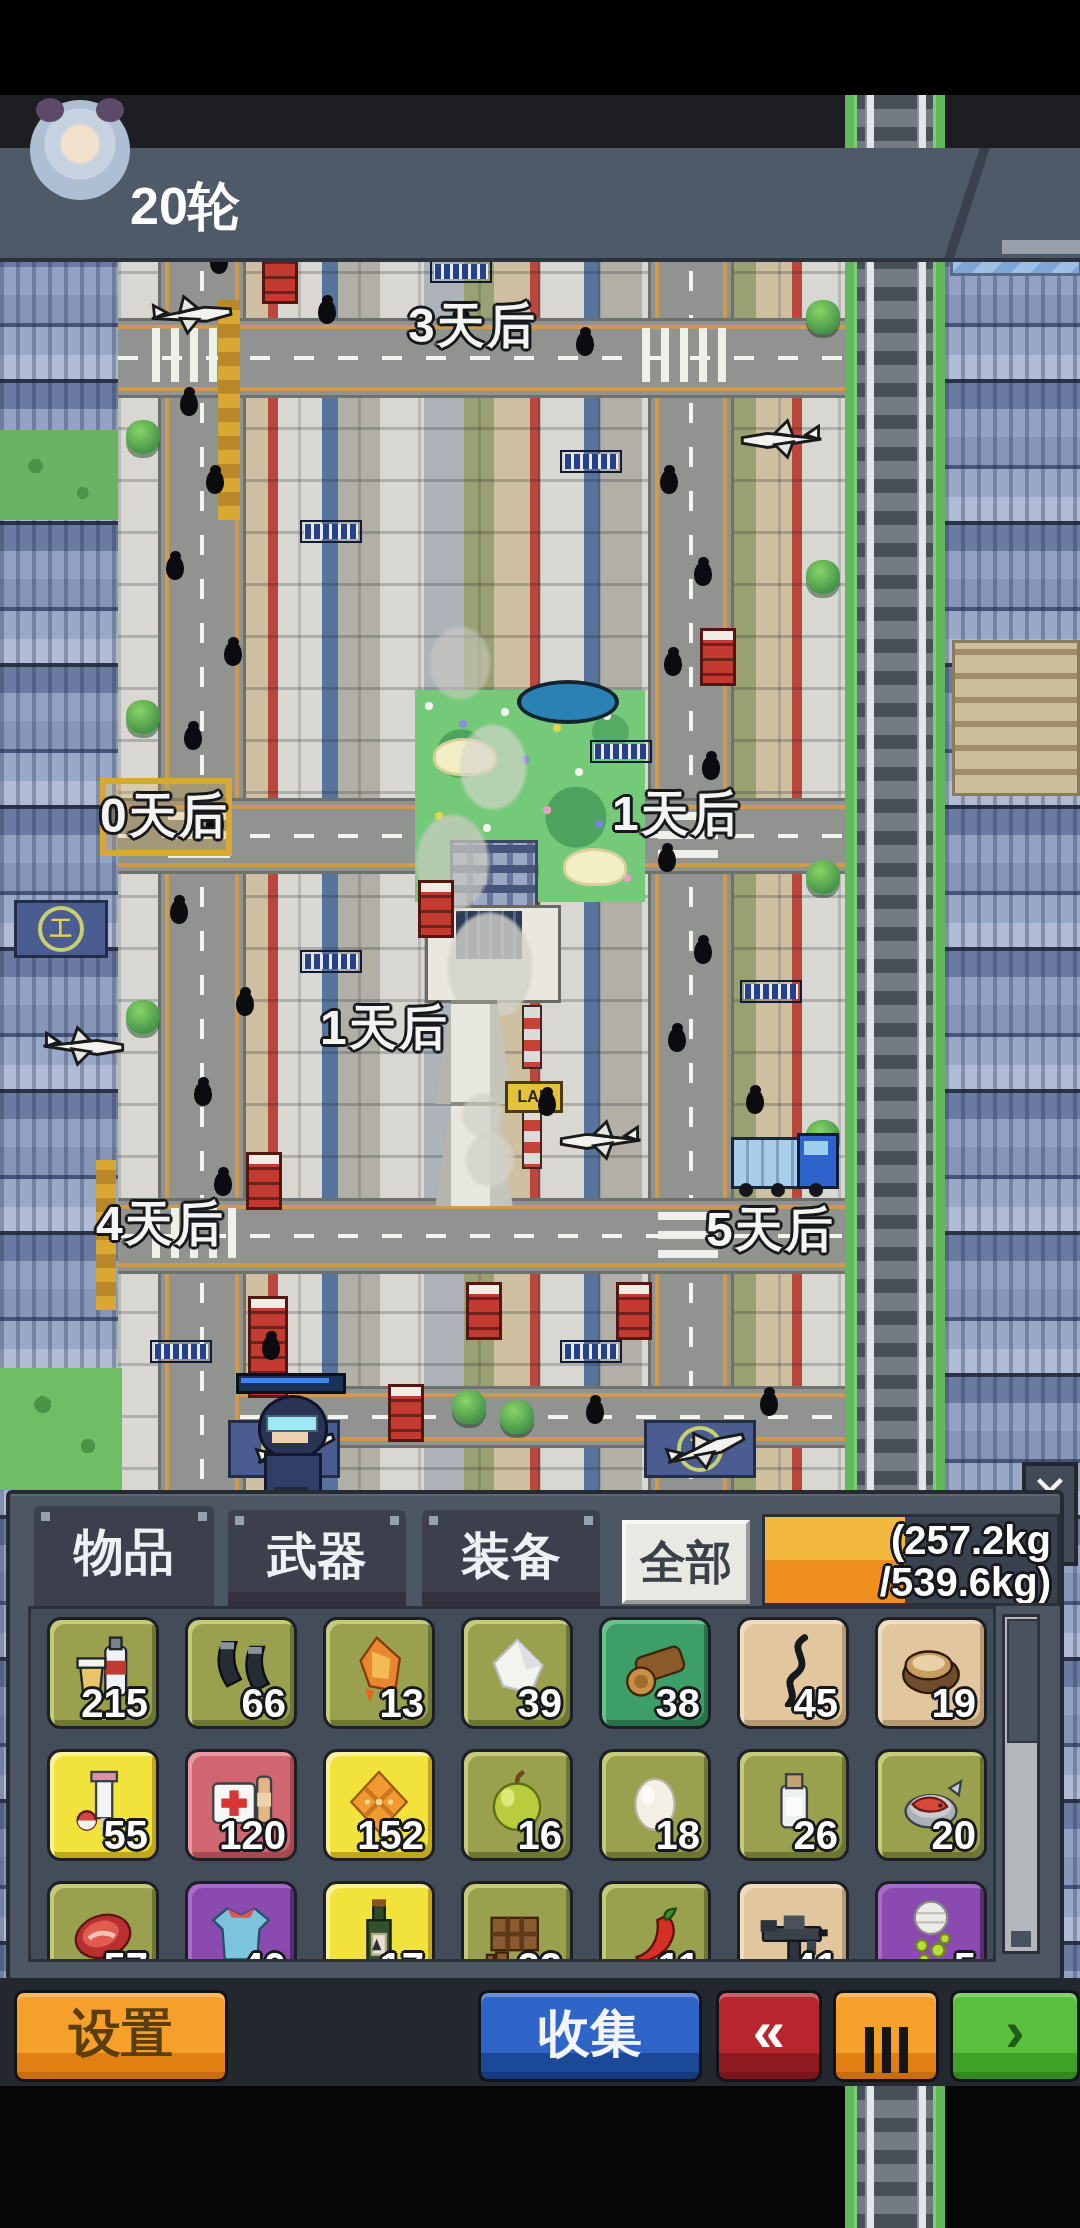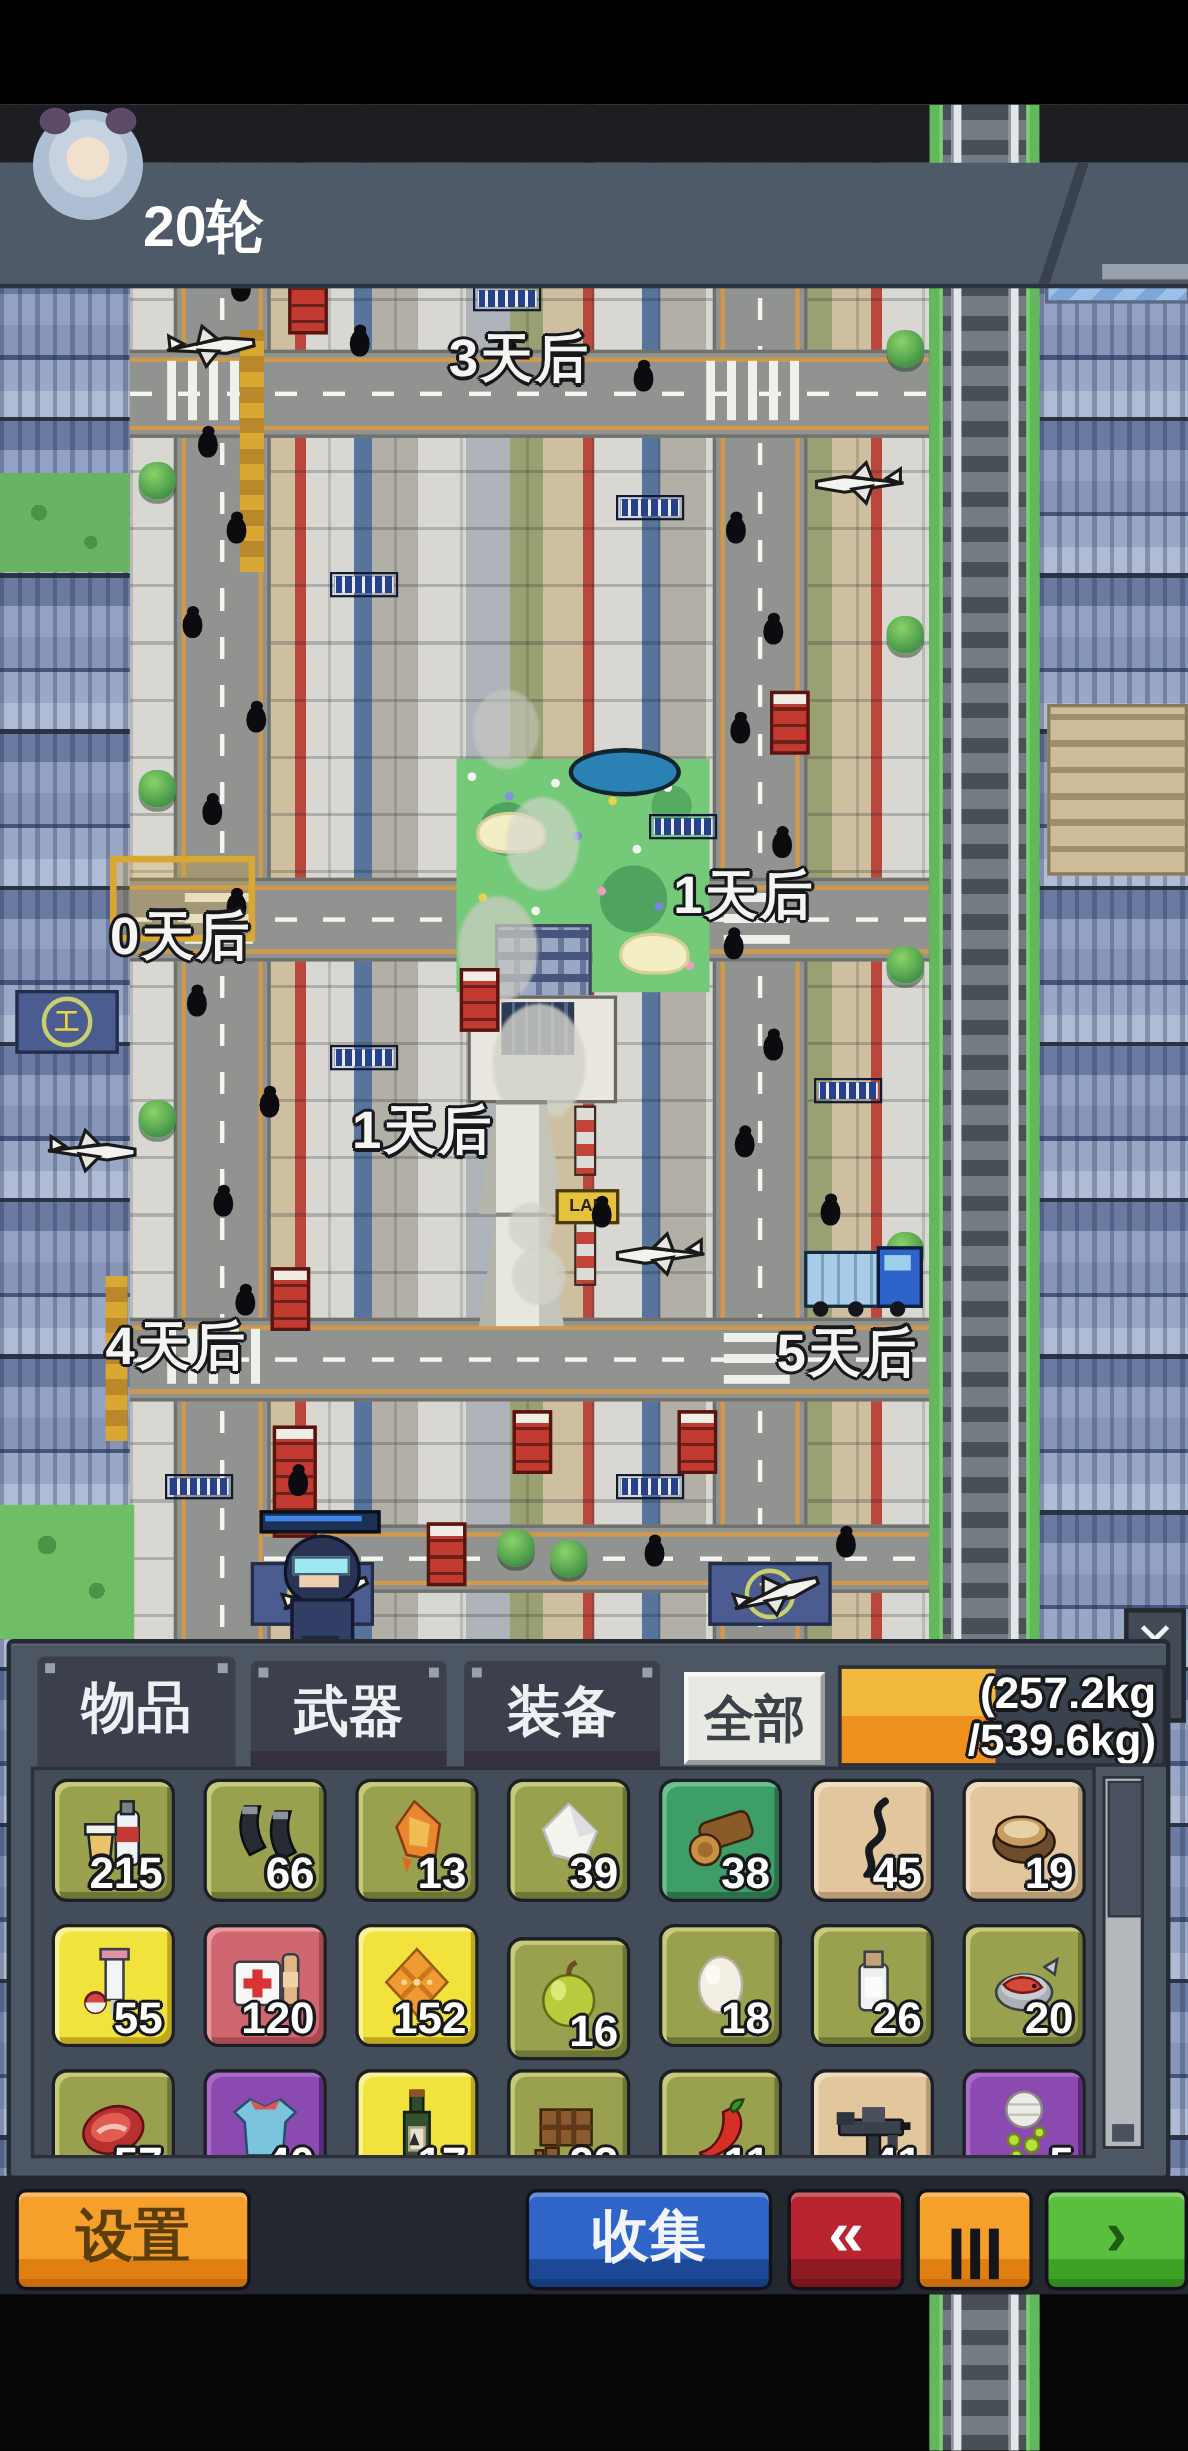--- a/index.html
+++ b/index.html
@@ -372,21 +372,21 @@
           <i></i>
         </span>
       <span class="hood"></span>
         <span class="face"></span>
         <span class="visor"></span>
       <span class="torso"></span>
         <span class="legs"></span>
     </div>
 
     <div class="mlabel ol" style="left:408px;top:199px">3天后</div>
-    <div class="mlabel ol" style="left:100px;top:724px">0天后</div>
+    <div class="mlabel ol" style="left:100px;top:689px">0天后</div>
     <div class="mlabel ol" style="left:612px;top:687px">1天后</div>
     <div class="mlabel ol" style="left:320px;top:901px">1天后</div>
     <div class="mlabel ol" style="left:96px;top:1097px">4天后</div>
     <div class="mlabel ol" style="left:706px;top:1103px">5天后</div>
   </div>
 
   <div class="bar-black"></div>
   <div class="band" style="left:0;width:845px"></div>
   <div class="band" style="left:945px;width:135px"></div>
   <div class="slate">
@@ -495,21 +495,21 @@
       <div class="slot s-yellow" style="left:292px;top:140px">
         <span class="sic"><svg viewBox="0 0 32 32">
               <path d="M16 3l12 13-12 13L4 16z" fill="#ef9b32" stroke="#9a5a14"></path>
               <path d="M10 10l12 12M10 22L22 10" stroke="#c9761e" stroke-width="2"></path>
               <circle cx="16" cy="16" r="1.4" fill="#f8d890"></circle>
               <circle cx="11" cy="16" r="1.1" fill="#f8d890"></circle>
               <circle cx="21" cy="16" r="1.1" fill="#f8d890"></circle>
             </svg></span>
         <b class="cnt ol">152</b>
       </div>
-      <div class="slot s-olive" style="left:430px;top:152px">
+      <div class="slot s-olive" style="left:430px;top:140px">
         <span class="sic"><svg viewBox="0 0 32 32">
               <circle cx="16" cy="18" r="10" fill="#b9cc3e" stroke="#5c6e14"></circle>
               <path d="M16 8c0-3 1-4 3-5" stroke="#6e4a1c" stroke-width="2" fill="none"></path>
               <ellipse cx="12" cy="14" rx="3" ry="4" fill="#dce87a"></ellipse>
             </svg></span>
         <b class="cnt ol">16</b>
       </div>
       <div class="slot s-olive" style="left:568px;top:140px">
         <span class="sic"><svg viewBox="0 0 32 32">
               <ellipse cx="16" cy="17" rx="8.5" ry="11" fill="#f4efe4" stroke="#b8b0a0"></ellipse>

